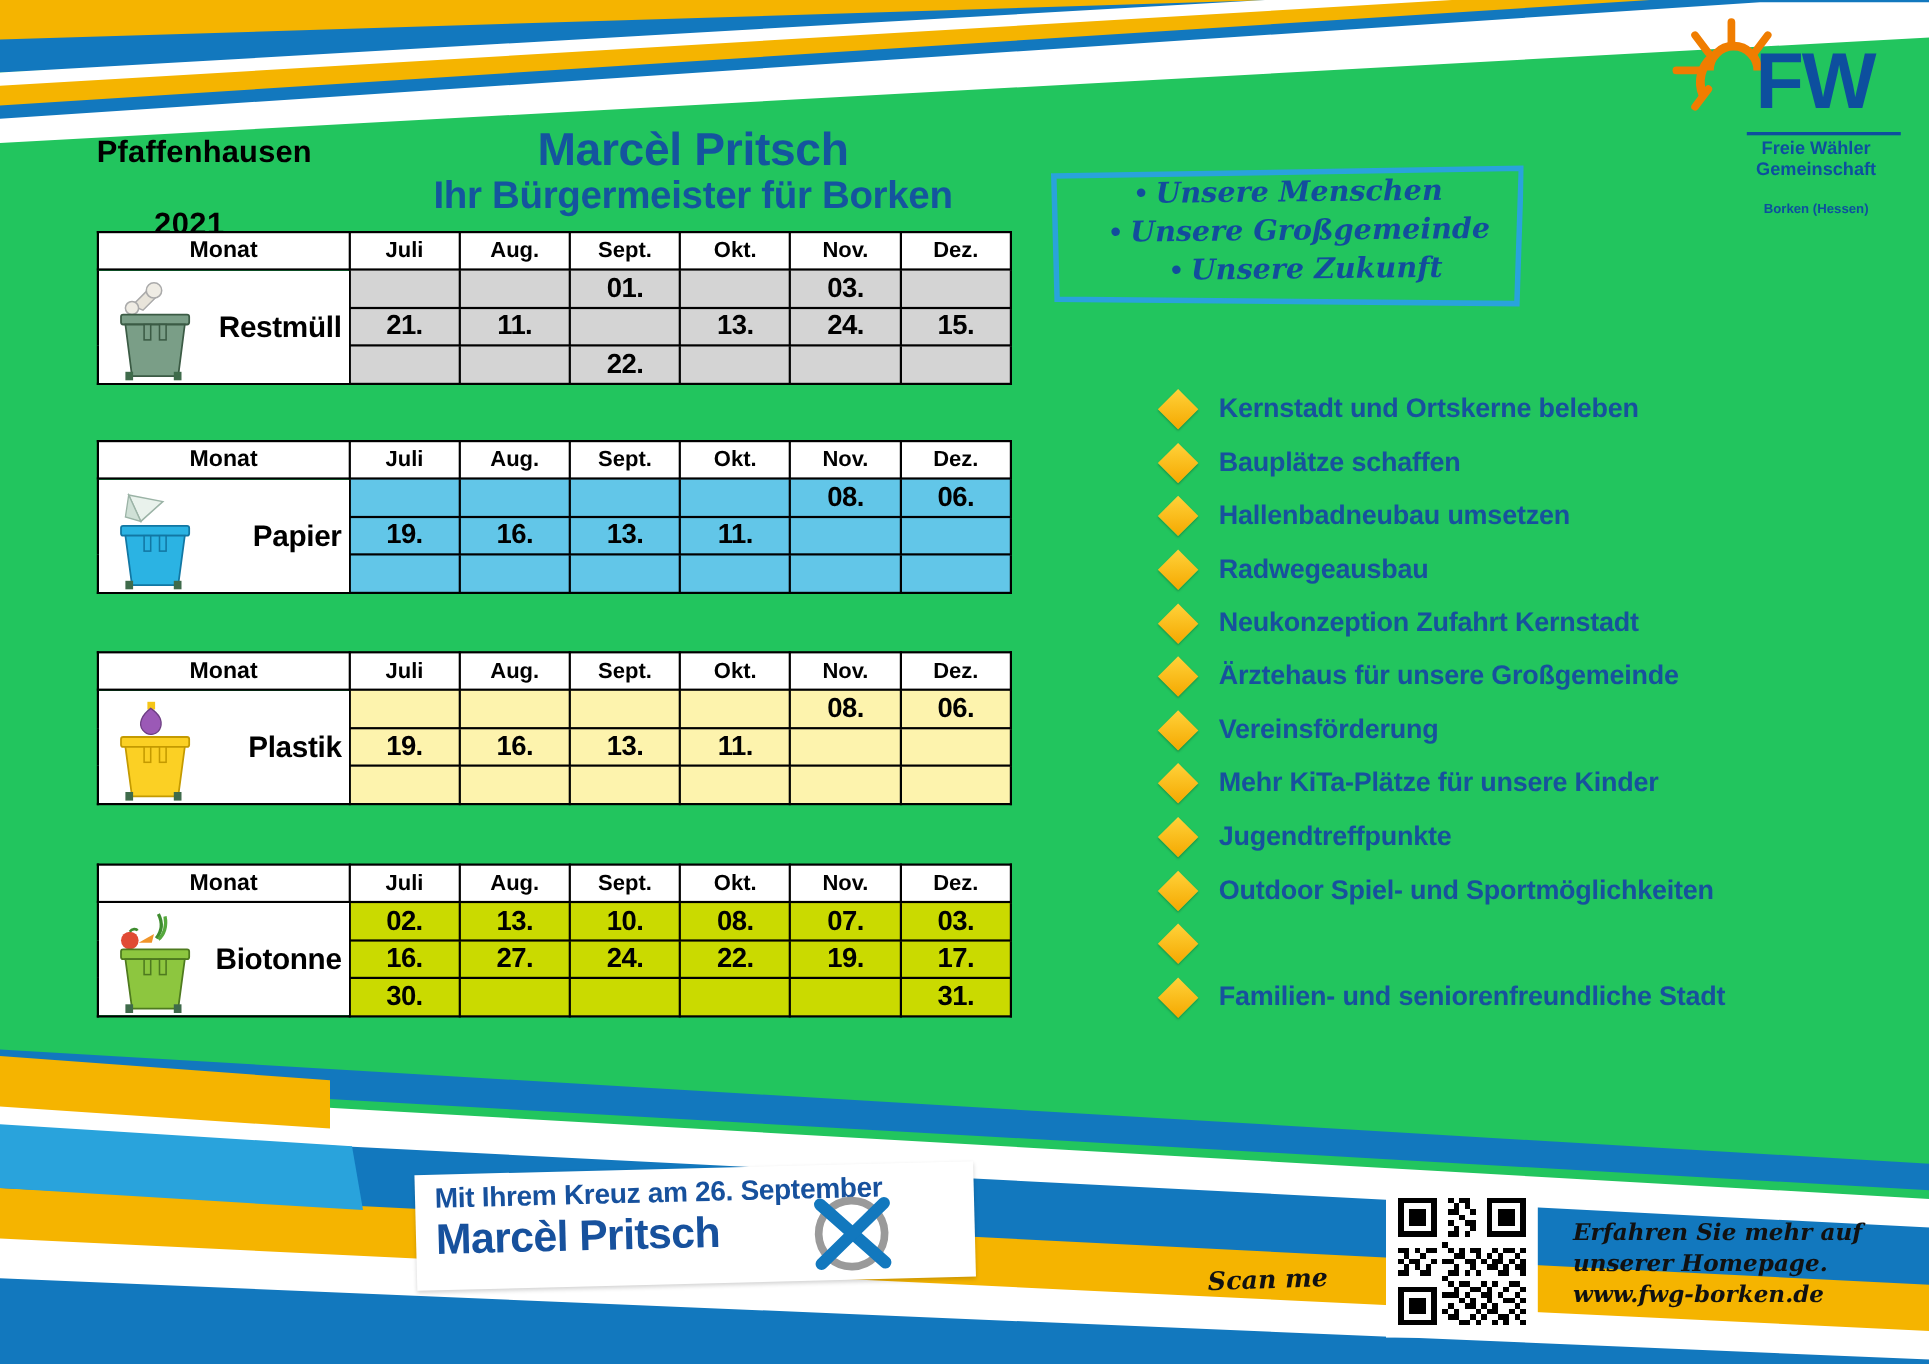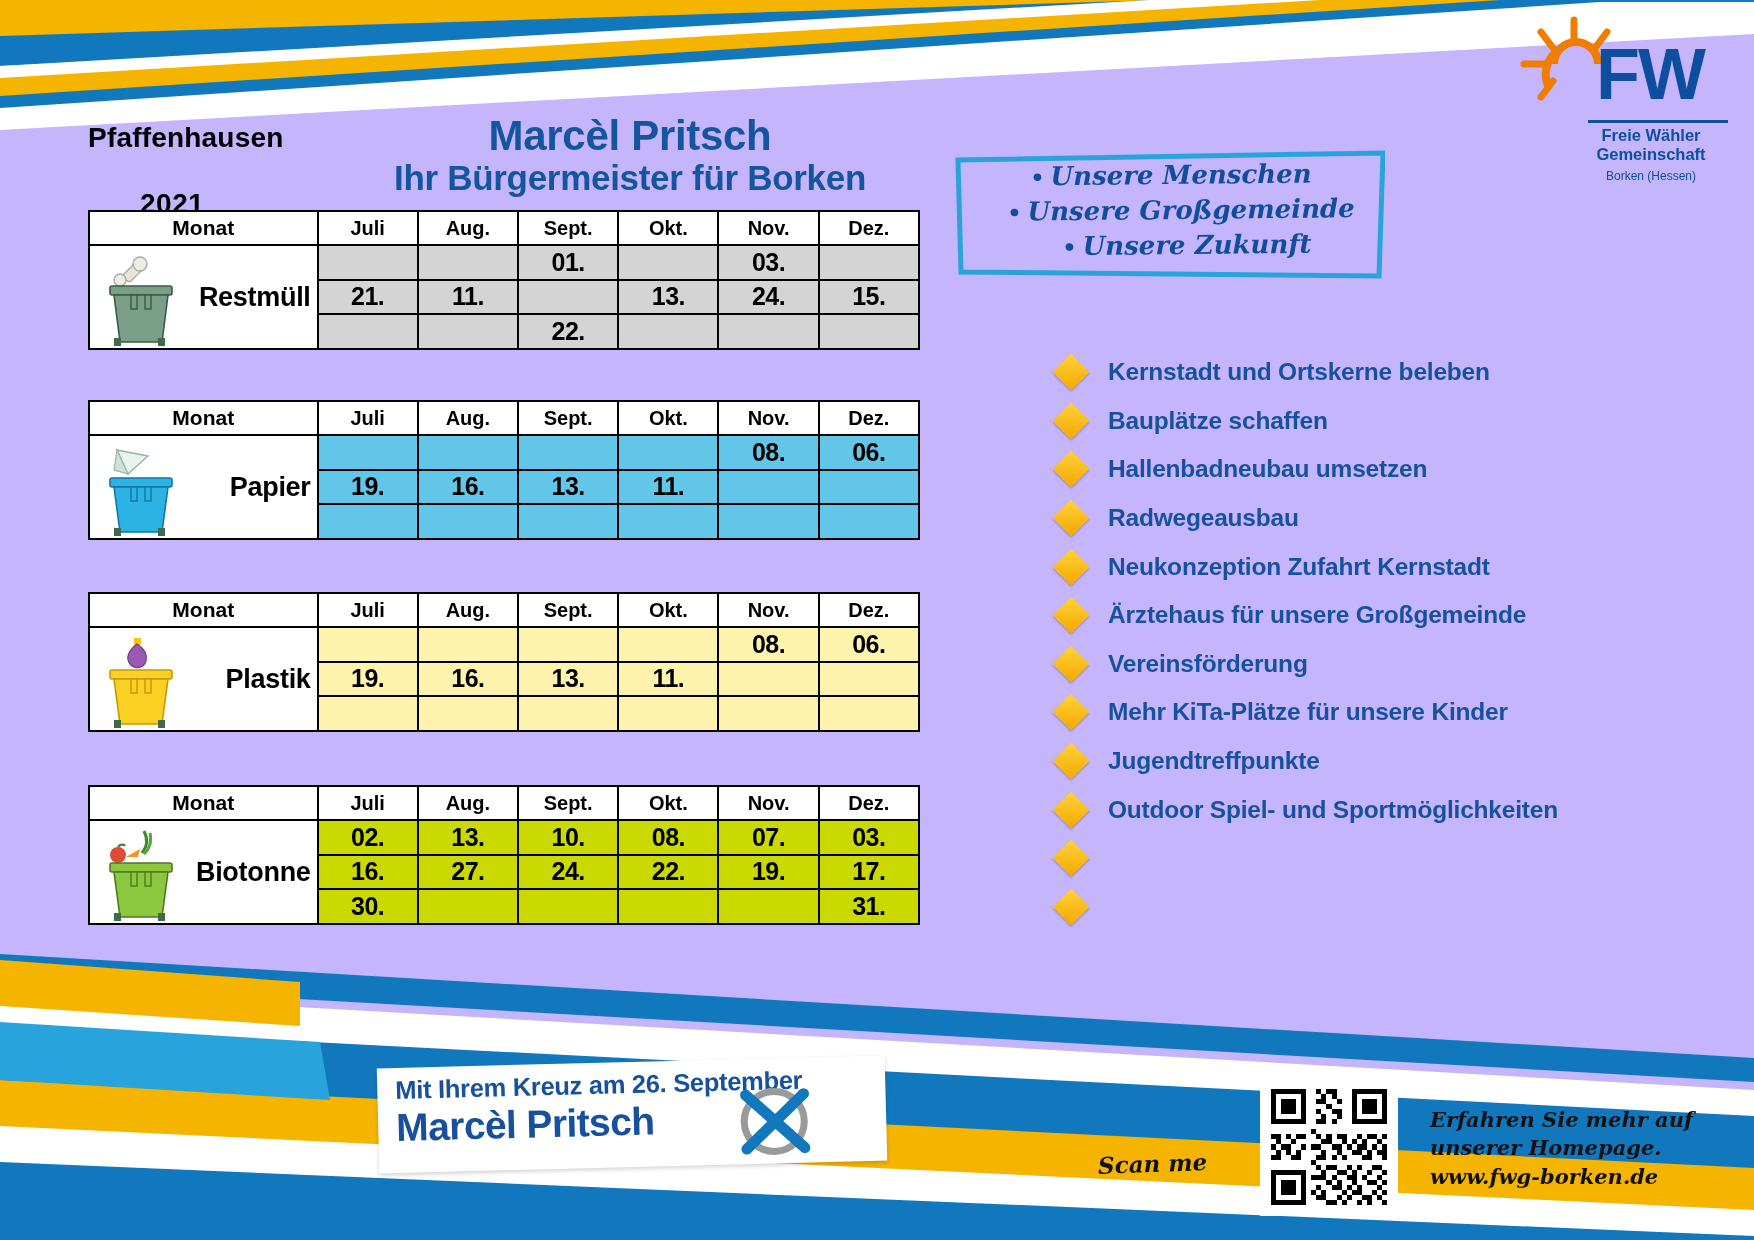--- a/index.html
+++ b/index.html
@@ -2,21 +2,21 @@
 <html><head>
 <meta charset="utf-8">
 <style>
   * { box-sizing: border-box; margin: 0; padding: 0; }
   html, body {
     width: 1754px; height: 1240px;
     font-family: "Liberation Sans", sans-serif;
     background: #ffffff;
     overflow: hidden;
   }
-  #page { position: relative; width: 1754px; height: 1240px; background: #c4b5fd; }
+  #page { position: relative; width: 1754px; height: 1240px; background: #22c55e; }
 
   
   .deco { position: absolute; pointer-events: none; }
   .deco svg { display: block; }
 
   
   .logo-wrap {
     position: absolute; right: 18px; top: 8px;
     width: 230px; height: 185px;
     text-align: center;
@@ -26,21 +26,21 @@
     position: absolute; left: 90px; top: 30px;
     font-size: 72px; font-weight: bold; color: #0d4f9e;
     letter-spacing: -2px; line-height: 1;
   }
   .logo-rule { position: absolute; left: 82px; top: 112px; width: 140px; height: 3px; background: #0d4f9e; }
   .logo-sub {
     position: absolute; left: 60px; top: 118px; width: 170px;
     font-size: 16.5px; font-weight: bold; color: #0d4f9e;
     line-height: 1.18; 
   }
-  .logo-loc { font-size: 12px; font-weight: normal; color: #0d4f9e; margin-top: 4px; }
+  .logo-loc { font-size: 12px; font-weight: bold; color: #0d4f9e; margin-top: 18px; }
 
   
   .place {
     position: absolute; left: 88px; top: 122px;
     font-size: 28px; font-weight: bold; color: #000; letter-spacing: .2px;
   }
   .year {
     position: absolute; left: 140px; top: 155px;
     font-size: 28px; font-weight: bold; color: #000; letter-spacing: .5px; margin-top: 33px;
   }
@@ -267,20 +267,21 @@
       </div>
     <div class="goal-row">
         <span class="goal-dia"></span>
         <span class="goal-txt">Outdoor Spiel- und Sportmöglichkeiten</span>
       </div>
     <div class="goal-row">
         <span class="goal-dia"></span>
       </div>
     <div class="goal-row">
         <span class="goal-dia"></span>
+        <span class="goal-txt">Familien- und seniorenfreundliche Stadt</span>
       </div>
   </div>
 
   <table class="wtable t-rest" style="top:210px;">
     <tbody>
         <tr>
       <th class="hdr-monat">Monat</th>
       <th class="hdr-mon">Juli</th>
       <th class="hdr-mon">Aug.</th>
       <th class="hdr-mon">Sept.</th>

